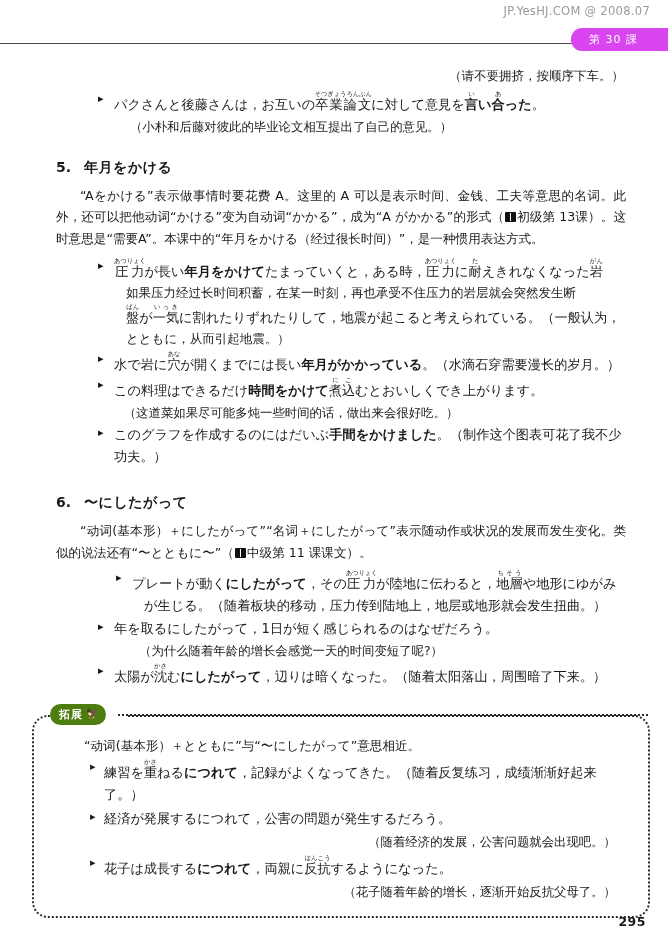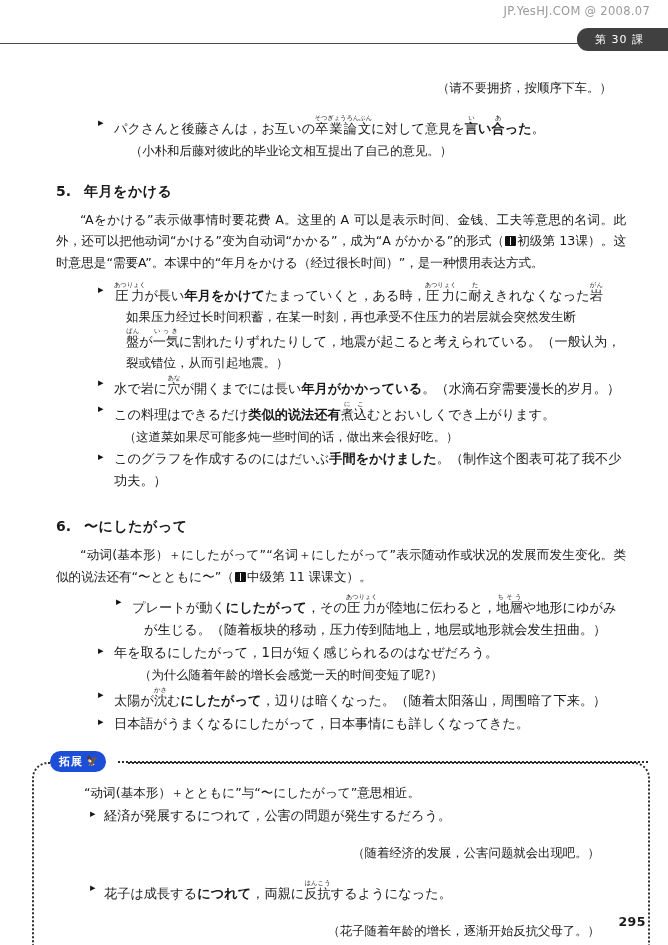--- a/index.html
+++ b/index.html
@@ -41,46 +41,46 @@
     left: 0;
     right: 0;
     top: 15px;
     height: 1px;
     background: #4a4a4a;
   }
   .lesson-badge {
     position: absolute;
     right: 0;
     top: 0;
-    background: #404040;
+    background: #d946ef;
     color: #ffffff;
     font-size: 11px;
     line-height: 1;
-    padding: 6px 24px 6px 18px;
+    padding: 6px 30px 6px 18px;
     border-radius: 11px 0 0 11px;
     letter-spacing: 1px;
     white-space: nowrap;
     font-family: "DejaVu Sans", "Liberation Sans", sans-serif;
   }
 
   
   .page {
     position: absolute;
     top: 62px;
     left: 0;
     width: 668px;
   }
 
   .blk { padding: 0 22px; }
 
   
   .row {
     font-size: 13px;
     line-height: 1.62;
-    margin: 16px;
+    margin: 4px;
     font-family: "DejaVu Sans", "Liberation Sans", sans-serif;
   }
   .cn {
     font-size: 12.5px;
     line-height: 1.6;
     color: #1a1a1a;
   }
   .right-far { text-align: right; padding-right: 18px; }
 
   
@@ -177,21 +177,21 @@
   }
   .tag-row {
     position: relative;
     height: 22px;
     z-index: 3;
   }
   .tag {
     position: absolute;
     left: 18px;
     top: 0;
-    background: #1d4ed8;
+    background: #4d7c0f;
     color: #ffffff;
     font-size: 11px;
     font-weight: bold;
     padding: 3px 7px 3px 9px;
     border-radius: 11px;
     letter-spacing: 1px;
     display: inline-flex;
     align-items: center;
     gap: 3px;
     white-space: nowrap;
@@ -250,21 +250,21 @@
     content: "\25B8";
     position: absolute;
     left: 42px;
     top: 0;
     font-size: 11px;
   }
   .bx-trans {
     font-size: 12.4px;
     text-align: right;
     padding-right: 18px;
-    margin: 16px;
+    margin: 0;
     line-height: 1.6;
   }
 
   
   .pageno {
     position: absolute;
     right: 22px;
     bottom: 16px;
     font-size: 12.5px;
     font-weight: bold;
@@ -301,29 +301,29 @@
     <p class="explain">
       <span>“Aをかける”表示做事情时要花费 A。这里的 A 可以是表示时间、金钱、工夫等意思的名词。此外，还可以把他动词“かける”变为自动词“かかる”，成为“A がかかる”的形式（</span><span class="bookicon"></span><span>初级第 13课）。这时意思是“需要A”。本课中的“年月をかける（经过很长时间）”，是一种惯用表达方式。</span>
     </p>
 
     <div style="height:4px"></div>
 
     <p class="ex">
       <span><ruby>圧力<rt>あつりょく</rt></ruby>が長い<b>年月をかけて</b>たまっていくと，ある時，<ruby>圧力<rt>あつりょく</rt></ruby>に<ruby>耐<rt>た</rt></ruby>えきれなくなった<ruby>岩<rt>がん</rt></ruby></span>
       <span class="cont cn">如果压力经过长时间积蓄，在某一时刻，再也承受不住压力的岩层就会突然发生断</span>
       <span class="cont"><ruby>盤<rt>ばん</rt></ruby>が<ruby>一気<rt>いっき</rt></ruby>に割れたりずれたりして，地震が起こると考えられている。（一般认为，</span>
-      <span class="cont cn">裂或错位，从而引起地震。）</span>
+      <span class="cont cn">とともに，从而引起地震。）</span>
     </p>
 
     <p class="ex">
       <span>水で岩に<ruby>穴<rt>あな</rt></ruby>が開くまでには長い<b>年月がかかっている</b>。（水滴石穿需要漫长的岁月。）</span>
     </p>
 
     <p class="ex">
-      <span>この料理はできるだけ<b>类似的说法还有</b><ruby>煮込<rt>にこ</rt></ruby>むとおいしくでき上がります。</span>
+      <span>この料理はできるだけ<b>時間をかけて</b><ruby>煮込<rt>にこ</rt></ruby>むとおいしくでき上がります。</span>
     </p>
     <p class="ex-trans mid cn">（这道菜如果尽可能多炖一些时间的话，做出来会很好吃。）</p>
 
     <p class="ex">
       <span>このグラフを作成するのにはだいぶ<b>手間をかけました</b>。（制作这个图表可花了我不少功夫。）</span>
     </p>
   </div>
 
   <div class="blk" style="margin-top:26px;">
     <div class="sec-head">
@@ -344,37 +344,37 @@
 
     <p class="ex">
       <span>年を取るにしたがって，1日が短く感じられるのはなぜだろう。</span>
     </p>
     <p class="ex-trans mid cn">（为什么随着年龄的增长会感觉一天的时间变短了呢?）</p>
 
     <p class="ex">
       <span>太陽が<ruby>沈<rt>かさ</rt></ruby>む<b>にしたがって</b>，辺りは暗くなった。（随着太阳落山，周围暗了下来。）</span>
     </p>
 
-    <p class="ex">
-      <span>日本語がうまくなるにしたがって，日本事情にも詳しくなってきた。</span>
-    </p>
   </div>
 
   <div class="expand-wrap">
     <div class="tag-row">
       <div class="tag-rule"></div>
       <div class="tag">
         <span>拓展</span>
         <span class="bird">🦅</span>
       </div>
     </div>
 
     <div class="expand-box">
       <p class="sub-explain">“动词(基本形）＋とともに”与“〜にしたがって”意思相近。</p>
 
+      <p class="bx-ex">
+        <span>練習を<ruby>重<rt>かさ</rt></ruby>ねる<b>につれて</b>，記録がよくなってきた。（随着反复练习，成绩渐渐好起来了。）</span>
+      </p>
 
       <p class="bx-ex">
         <span>経済が発展するにつれて，公害の問題が発生するだろう。</span>
       </p>
       <p class="bx-trans cn">（随着经济的发展，公害问题就会出现吧。）</p>
 
       <p class="bx-ex">
         <span>花子は成長する<b>につれて</b>，両親に<ruby>反抗<rt>はんこう</rt></ruby>するようになった。</span>
       </p>
       <p class="bx-trans cn">（花子随着年龄的增长，逐渐开始反抗父母了。）</p>

